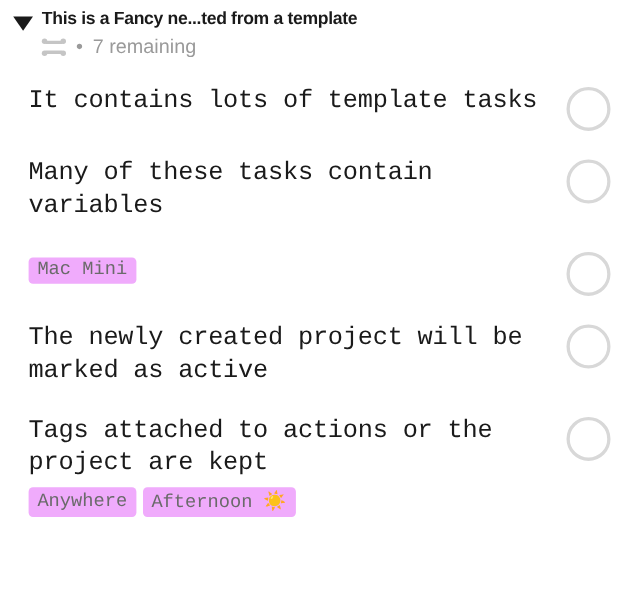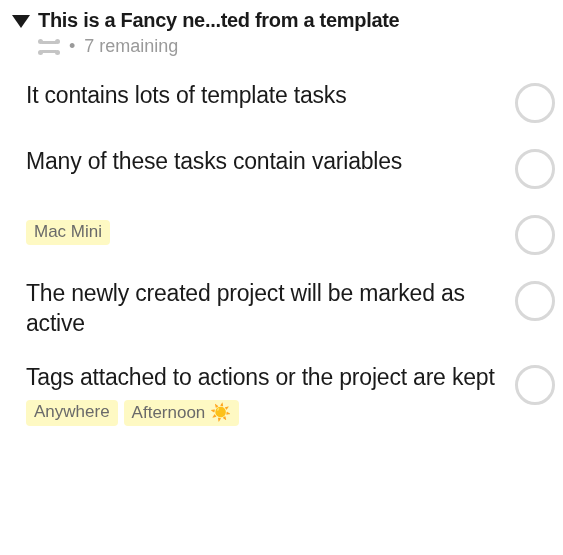--- a/index.html
+++ b/index.html
@@ -27,21 +27,21 @@
       width: 0;
       height: 0;
       border-left: 9px solid transparent;
       border-right: 9px solid transparent;
       border-top: 13px solid #1a1a1a;
       margin-top: 7px;
       flex-shrink: 0;
       cursor: pointer;
     }
     .project-title {
-      font-size: 20px;
+      font-size: 16px;
       font-weight: 700;
       color: #1a1a1a;
       line-height: 1.2;
       flex: 1;
       letter-spacing: -0.3px;
     }
     .project-meta {
       display: flex;
       align-items: center;
       gap: 9px;
@@ -85,40 +85,41 @@
     }
     .task-list {
       display: flex;
       flex-direction: column;
     }
     .task {
       display: flex;
       align-items: flex-start;
       padding: 10px 0 14px 14px;
       gap: 12px;
+      font-family: Liberation Mono, monospace;
     }
     .task-content {
       flex: 1;
       min-width: 0;
     }
     .task-title {
       font-size: 23px;
       color: #1a1a1a;
       line-height: 1.3;
       font-weight: 400;
       letter-spacing: -0.2px;
     }
     .task-tags {
       display: flex;
       gap: 6px;
       margin-top: 7px;
       flex-wrap: wrap;
     }
     .tag {
-      background: #fef9c3;
+      background: #f0abfc;
       color: #6a6a6a;
       font-size: 17px;
       padding: 2px 8px 3px 8px;
       border-radius: 4px;
       display: inline-flex;
       align-items: center;
       gap: 4px;
       text-align: right;
     }
     .status-circle {

